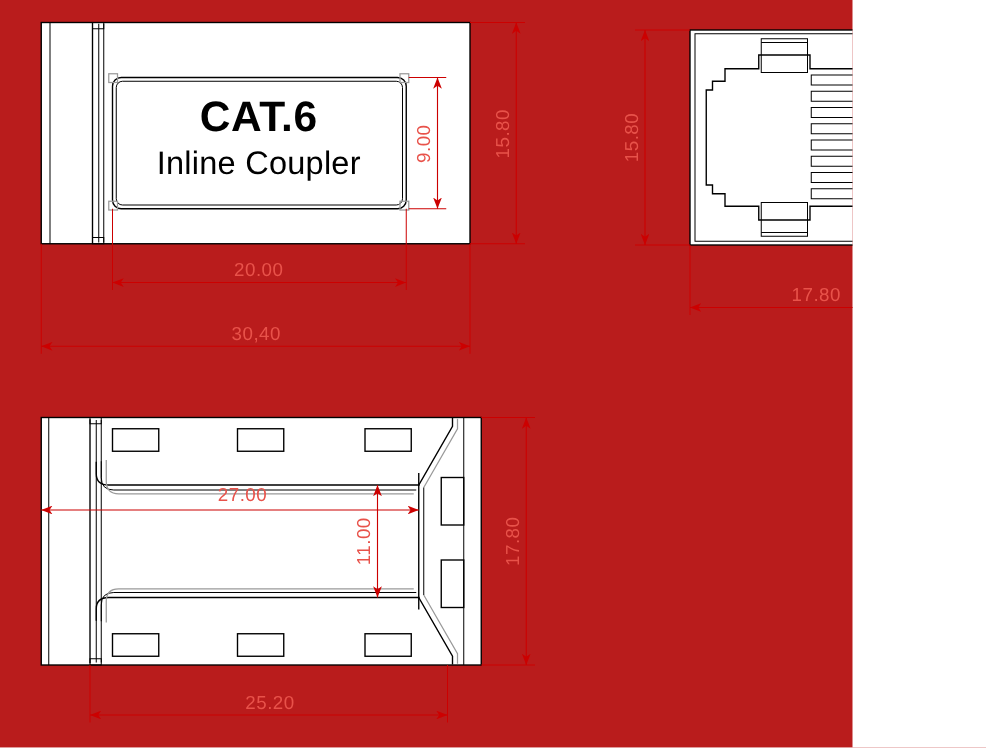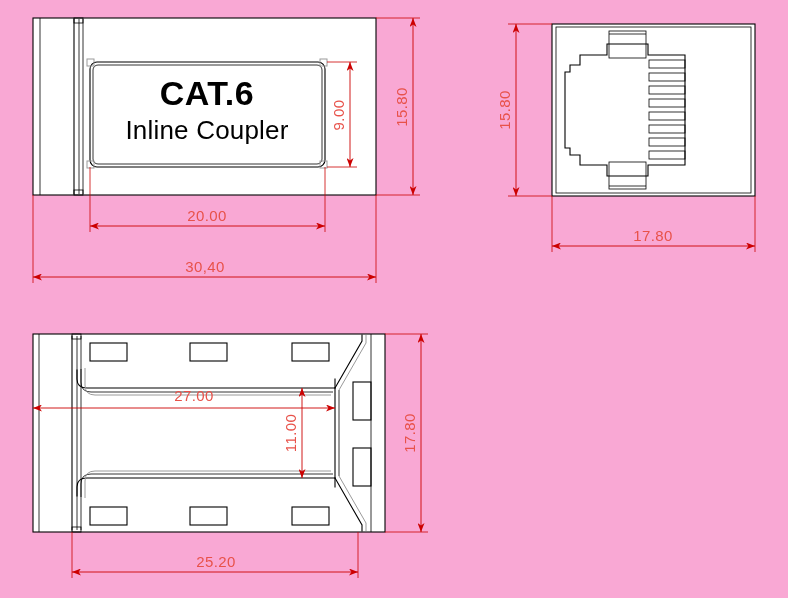--- a/index.html
+++ b/index.html
@@ -6,23 +6,23 @@
   html, body {
     margin: 0;
     padding: 0;
     background: #ffffff;
   }
   body {
     font-family: "Liberation Sans", sans-serif;
   }
   #sheet {
     position: relative;
-    width: 788px;
+    width: 682px;
     height: 598px;
-    background: #f9a8d4;
+    background: #b91c1c;
     overflow: hidden;
   }
   #sheet svg {
     display: block;
     position: absolute;
     top: 0;
     left: 0;
   }
   .outline {
     fill: none;

